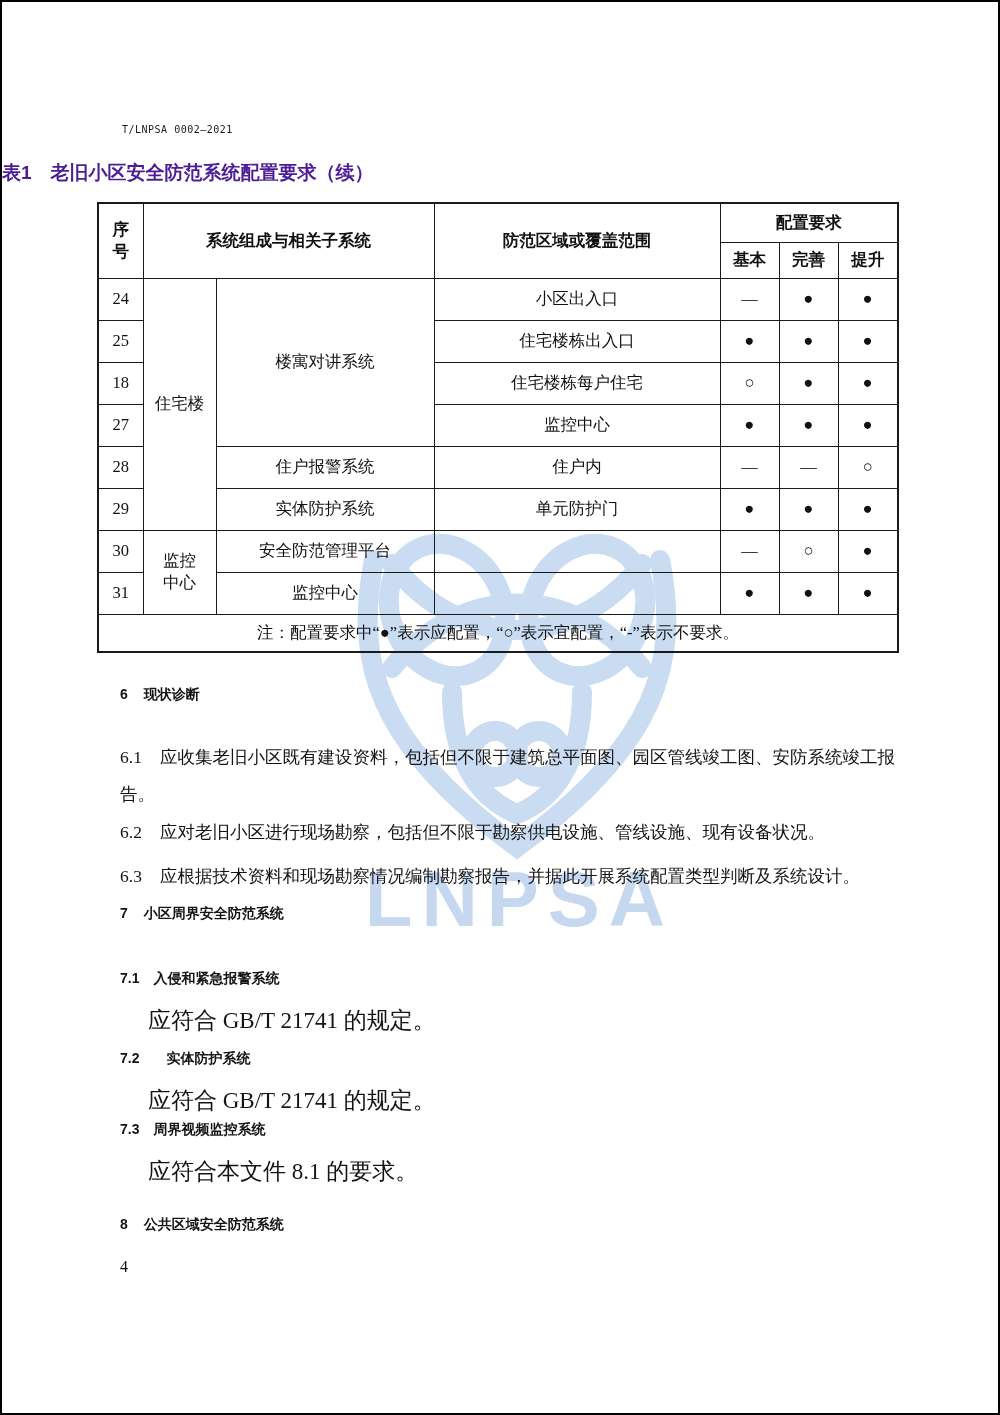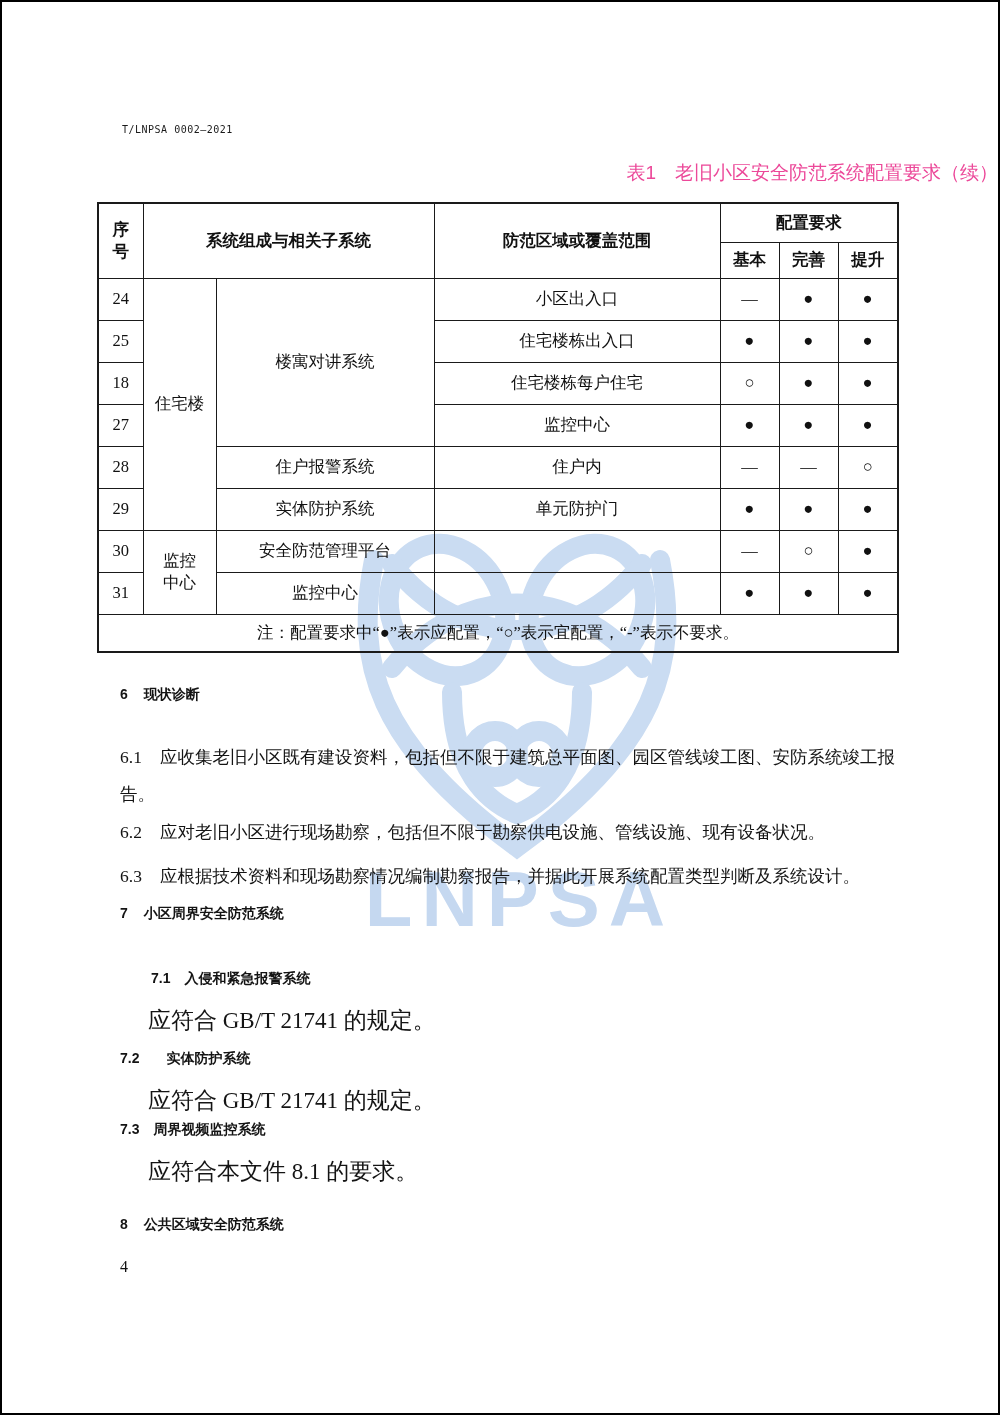--- a/index.html
+++ b/index.html
@@ -24,23 +24,23 @@
   }
   .content{position:relative;z-index:1;}
   
   .doc-code{
     position:absolute;left:120px;top:122px;
     font-family:"DejaVu Sans Mono","Liberation Mono",monospace;
     font-size:10px;letter-spacing:0.5px;color:#1a1a1a;
   }
   .table-title{
     position:absolute;left:0;top:158px;width:100%;
-    text-align:right;
-    font-family:"Liberation Sans","DejaVu Sans",sans-serif;
-    font-weight:normal;font-size:19px;color:#ec4899;
+    text-align:left;
+    font-family:"Liberation Sans","DejaVu Sans",sans-serif;
+    font-weight:bold;font-size:19px;color:#4c1d95;
   }
   
   table.cfg{
     position:absolute;left:95px;top:200px;
     border-collapse:collapse;table-layout:fixed;
     background:transparent;
   }
   table.cfg{border:2px solid #1a1a1a;}
   table.cfg td,table.cfg th{
     border:1px solid #1a1a1a;
@@ -214,21 +214,21 @@
     <div class="sec psec" style="top:812px;">
       <span class="no">6.2</span><span>应对老旧小区进行现场勘察，包括但不限于勘察供电设施、管线设施、现有设备状况。</span>
     </div>
     <div class="sec psec" style="top:856px;">
       <span class="no">6.3</span><span>应根据技术资料和现场勘察情况编制勘察报告，并据此开展系统配置类型判断及系统设计。</span>
     </div>
 
     <div class="sec hsec" style="top:903px;">
       <span class="no">7</span><span>小区周界安全防范系统</span>
     </div>
-    <div class="sec hsec" style="top:968px;margin-left:31px;">
+    <div class="sec hsec" style="top:968px;">
       <span class="no" style="margin-right:14px;">7.1</span><span>入侵和紧急报警系统</span>
     </div>
     <div class="sec bsec" style="top:1003px;">应符合 GB/T 21741 的规定。</div>
     <div class="sec hsec" style="top:1048px;">
       <span class="no" style="margin-right:27px;">7.2</span><span>实体防护系统</span>
     </div>
     <div class="sec bsec" style="top:1083px;">应符合 GB/T 21741 的规定。</div>
     <div class="sec hsec" style="top:1119px;">
       <span class="no" style="margin-right:14px;">7.3</span><span>周界视频监控系统</span>
     </div>

